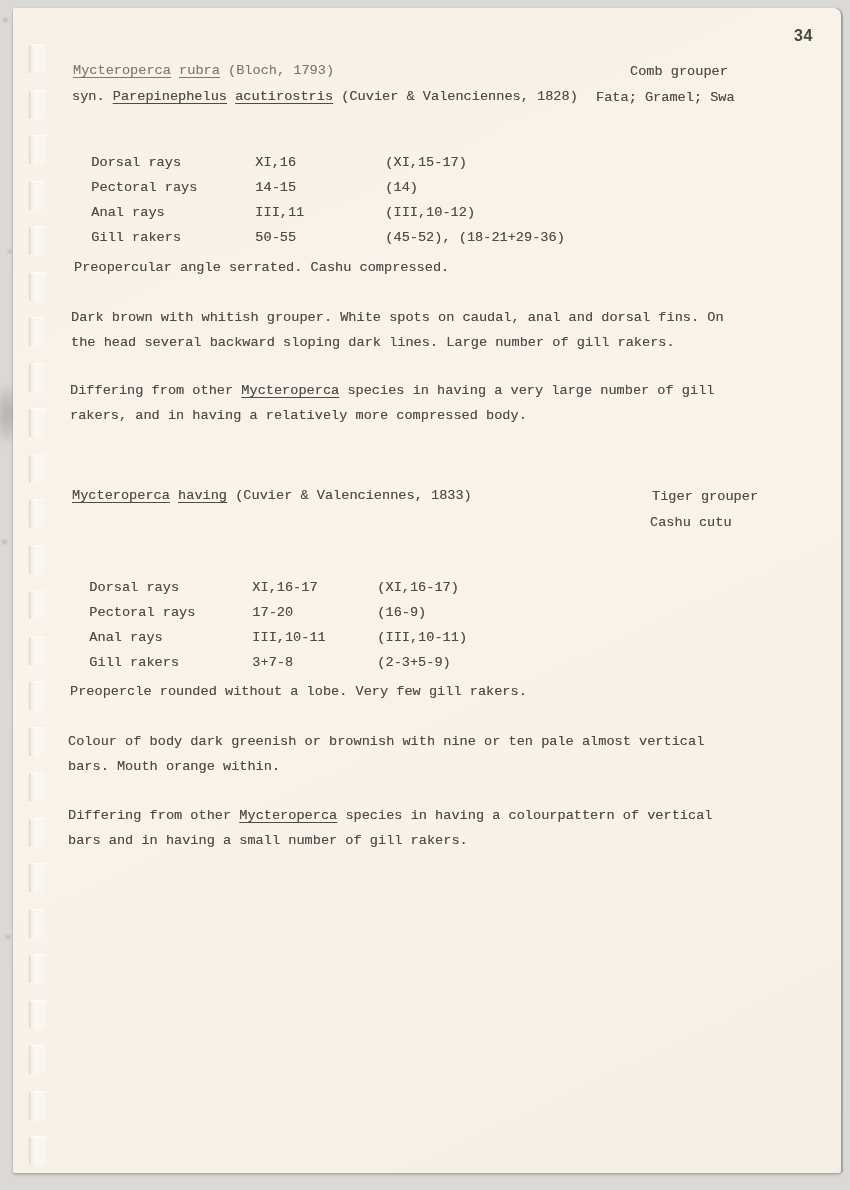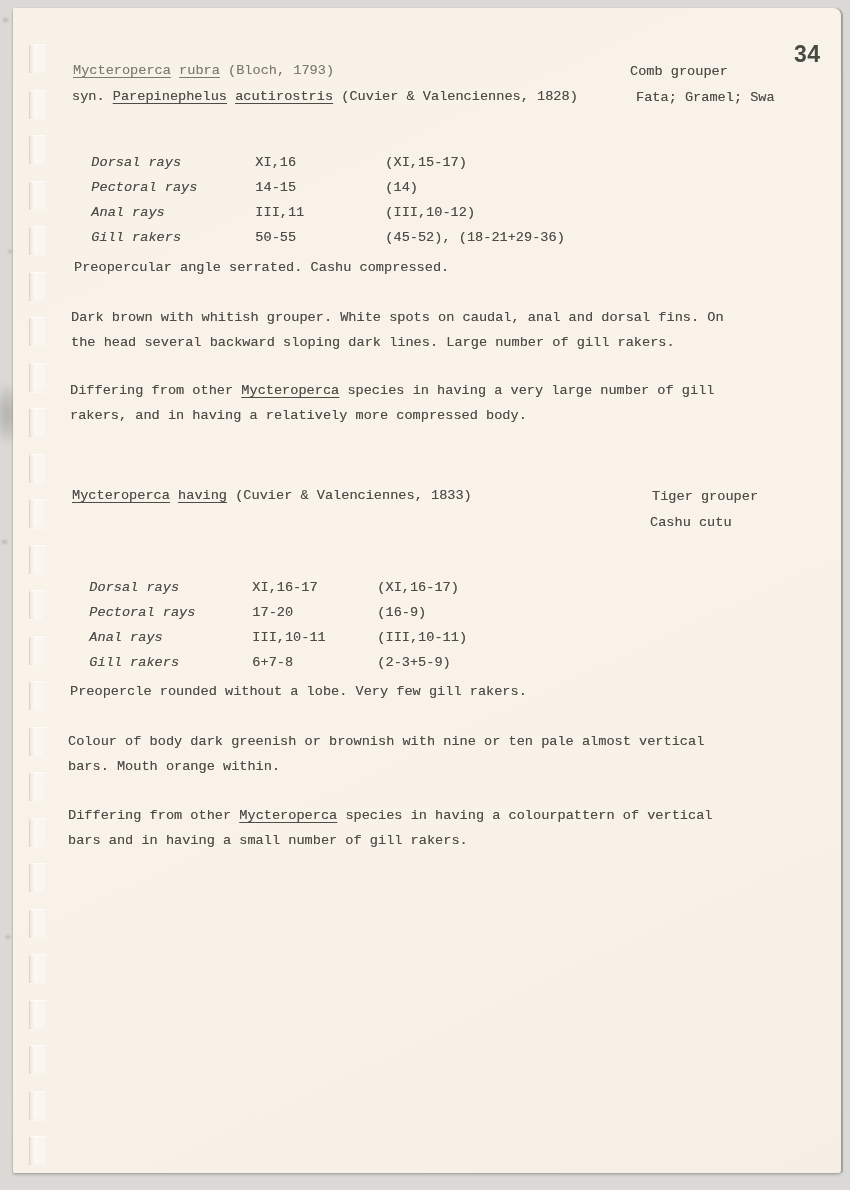--- a/index.html
+++ b/index.html
@@ -41,30 +41,30 @@
   .line{
     position:absolute;white-space:pre;
     font-size:13.6px;line-height:19px;
     color:#4d4c47;
     text-shadow:0 0 0.6px rgba(77,76,71,0.55);
     letter-spacing:0;
   }
   .faded{color:#7b7a72;text-shadow:0 0 0.5px rgba(123,122,114,0.4);}
   .u{text-decoration:underline;text-underline-offset:3px;text-decoration-thickness:1px;}
   
-  .trow .c1{display:inline-block;font-style:italic;}
+  .trow .c1{display:inline-block;}
   .t1 .c1{width:164px;}
   .t1 .c2{display:inline-block;width:130px;}
   .t2 .c1{width:163px;}
   .t2 .c2{display:inline-block;width:125px;}
   
   .pageno{
-    position:absolute;left:794px;top:41px;
+    position:absolute;left:794px;top:27px;
     font-family:"Liberation Sans","DejaVu Sans",sans-serif;
-    font-weight:bold;font-size:23px;color:#464b42;letter-spacing:0.5px;
+    font-weight:bold;font-size:16px;color:#464b42;letter-spacing:0.5px;
   }
 </style>
 </head>
 <body>
 
 <div class="smudge"></div>
 <div class="speck a"></div>
 <div class="speck b"></div>
 <div class="speck c"></div>
 <div class="speck d"></div>
@@ -97,21 +97,21 @@
       <div class="hole" style="top: 1082.5px;"></div>
       <div class="hole" style="top: 1128px;"></div>
     </div>
 </div>
 
 <div class="pageno">34</div>
 
 <div class="line faded" style="left:73px;top:61px"><span></span><span class="u">Mycteroperca</span><span> </span><span class="u">rubra</span><span> (Bloch, 1793)</span></div>
 <div class="line" style="left:630px;top:62px">Comb grouper</div>
 <div class="line" style="left:72px;top:87px"><span>syn. </span><span class="u">Parepinephelus</span><span> </span><span class="u">acutirostris</span><span> (Cuvier &amp; Valenciennes, 1828)</span></div>
-<div class="line" style="left:636px;top:88px">Fata; Gramel; Swa</div>
+<div class="line" style="left:596px;top:88px">Fata; Gramel; Swa</div>
 
 <div class="line trow t1" style="left:75px;top:134px">
   <span class="c1">Dorsal rays</span><span class="c2">XI,16</span><span class="c3">(XI,15-17)</span>
 </div>
 <div class="line trow t1" style="left:75px;top:159px">
   <span class="c1">Pectoral rays</span><span class="c2">14-15</span><span class="c3">(14)</span>
 </div>
 <div class="line trow t1" style="left:75px;top:184px">
   <span class="c1">Anal rays</span><span class="c2">III,11</span><span class="c3">(III,10-12)</span>
 </div>
@@ -132,20 +132,20 @@
 <div class="line trow t2" style="left:73px;top:559px">
   <span class="c1">Dorsal rays</span><span class="c2">XI,16-17</span><span class="c3">(XI,16-17)</span>
 </div>
 <div class="line trow t2" style="left:73px;top:584px">
   <span class="c1">Pectoral rays</span><span class="c2">17-20</span><span class="c3">(16-9)</span>
 </div>
 <div class="line trow t2" style="left:73px;top:609px">
   <span class="c1">Anal rays</span><span class="c2">III,10-11</span><span class="c3">(III,10-11)</span>
 </div>
 <div class="line trow t2" style="left:73px;top:634px">
-  <span class="c1">Gill rakers</span><span class="c2">6+7-8</span><span class="c3">(2-3+5-9)</span>
+  <span class="c1">Gill rakers</span><span class="c2">3+7-8</span><span class="c3">(2-3+5-9)</span>
 </div>
 
 <div class="line" style="left:70px;top:682px">Preopercle rounded without a lobe. Very few gill rakers.</div>
 <div class="line" style="left:68px;top:732px">Colour of body dark greenish or brownish with nine or ten pale almost vertical</div>
 <div class="line" style="left:68px;top:757px">bars. Mouth orange within.</div>
 <div class="line" style="left:68px;top:806px"><span>Differing from other </span><span class="u">Mycteroperca</span><span> species in having a colourpattern of vertical</span></div>
 <div class="line" style="left:68px;top:831px">bars and in having a small number of gill rakers.</div>
 
 </body></html>

